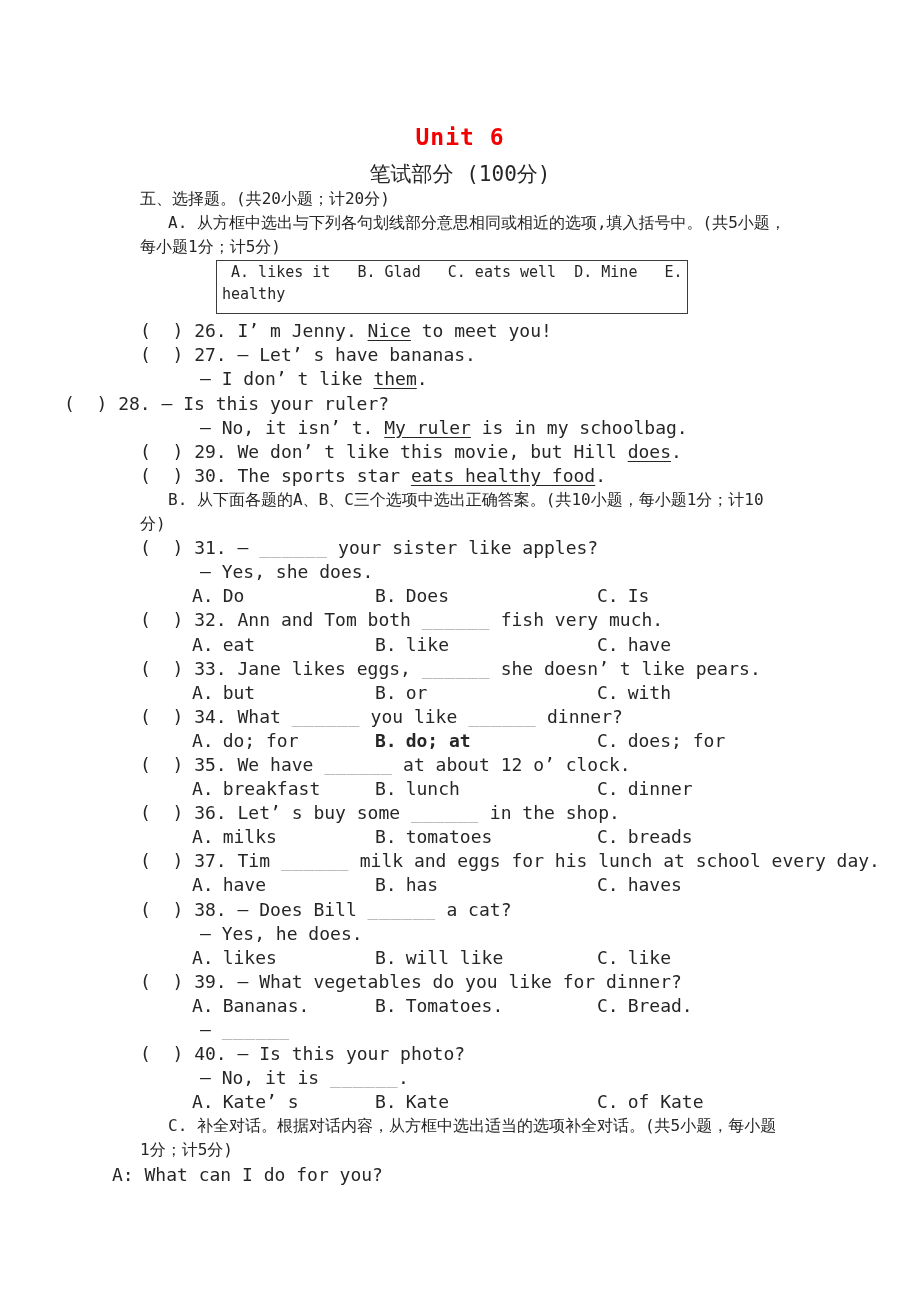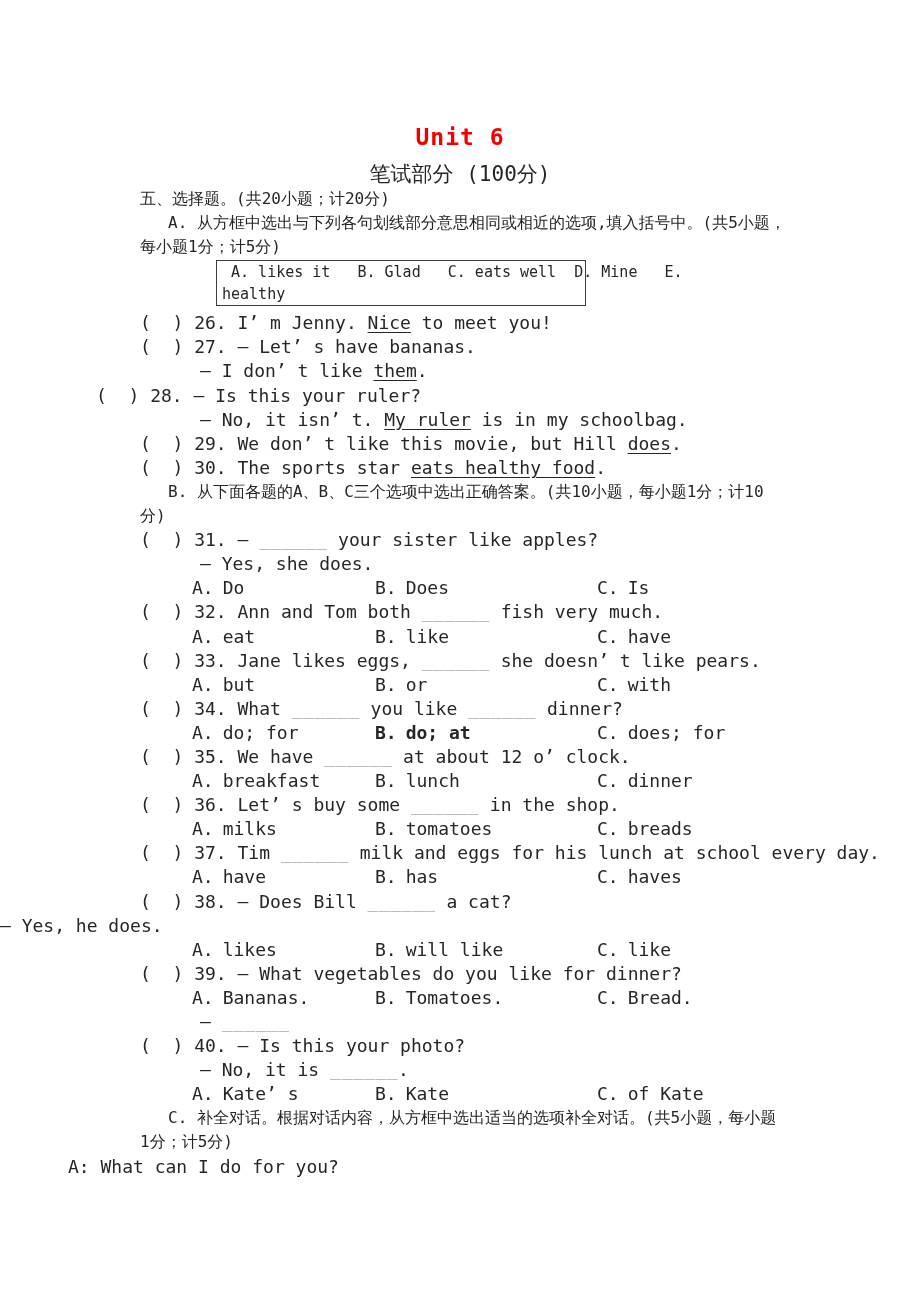--- a/index.html
+++ b/index.html
@@ -37,23 +37,23 @@
   }
   .line.cn{font-size:16px;}
   .line.opts{position:relative;}
   .opt{position:absolute;top:0;white-space:pre;}
   .opt .txt{margin-left:9px;}
   .u{text-decoration:underline;text-underline-offset:3px;}
   .blank{color:var(--blank,#a3a3a3);letter-spacing:0.5px;}
   .box{
     box-sizing:border-box;
     margin:1px 0 5px 216px;
-    width:370px;
+    width:472px;
     border:1px solid #3c3c3c;
-    padding:1px 4px 0 5px;
+    padding:1px 4px 8px 5px;
   }
   .box .bline{
     white-space:pre;
     font-size:15px;
     line-height:21.5px;
     height:21.5px;
   }
 </style>
 </head>
 <body>
@@ -65,21 +65,21 @@
       <div class="line cn" style="padding-left: 140px;"><span class="run">五、选择题。(共20小题；计20分)</span></div>
       <div class="line cn" style="padding-left: 168px;"><span class="run">A. 从方框中选出与下列各句划线部分意思相同或相近的选项,填入括号中。(共5小题，</span></div>
       <div class="line cn" style="padding-left: 140px;"><span class="run">每小题1分；计5分)</span></div>
       <div class="box">
         <div class="bline"> A. likes it   B. Glad   C. eats well  D. Mine   E.</div>
         <div class="bline">healthy</div>
       </div>
       <div class="line" style="padding-left: 140px;"><span class="run">(  ) 26. I’ m Jenny. </span><span class="u">Nice</span><span class="run"> to meet you!</span></div>
       <div class="line" style="padding-left: 140px;"><span class="run">(  ) 27. — Let’ s have bananas.</span></div>
       <div class="line" style="padding-left: 200px;"><span class="run">— I don’ t like </span><span class="u">them</span><span class="run">.</span></div>
-      <div class="line" style="padding-left: 96px;"><span class="run">(  ) 28. — Is this your ruler?</span></div>
+      <div class="line" style="padding-left: 64px;"><span class="run">(  ) 28. — Is this your ruler?</span></div>
       <div class="line" style="padding-left: 200px;"><span class="run">— No, it isn’ t. </span><span class="u">My ruler</span><span class="run"> is in my schoolbag.</span></div>
       <div class="line" style="padding-left: 140px;"><span class="run">(  ) 29. We don’ t like this movie, but Hill </span><span class="u">does</span><span class="run">.</span></div>
       <div class="line" style="padding-left: 140px;"><span class="run">(  ) 30. The sports star </span><span class="u">eats healthy food</span><span class="run">.</span></div>
       <div class="line cn" style="padding-left: 168px;"><span class="run">B. 从下面各题的A、B、C三个选项中选出正确答案。(共10小题，每小题1分；计10</span></div>
       <div class="line cn" style="padding-left: 140px;"><span class="run">分)</span></div>
       <div class="line" style="padding-left: 140px;"><span class="run">(  ) 31. — </span><span class="blank">______</span><span class="run"> your sister like apples?</span></div>
       <div class="line" style="padding-left: 200px;"><span class="run">— Yes, she does.</span></div>
       <div class="line opts"><span class="opt" style="left: 192px;"><span class="lbl">A.</span><span class="txt">Do</span></span><span class="opt" style="left: 375px;"><span class="lbl">B.</span><span class="txt">Does</span></span><span class="opt" style="left: 597px;"><span class="lbl">C.</span><span class="txt">Is</span></span></div>
       <div class="line" style="padding-left: 140px;"><span class="run">(  ) 32. Ann and Tom both </span><span class="blank">______</span><span class="run"> fish very much.</span></div>
       <div class="line opts"><span class="opt" style="left: 192px;"><span class="lbl">A.</span><span class="txt">eat</span></span><span class="opt" style="left: 375px;"><span class="lbl">B.</span><span class="txt">like</span></span><span class="opt" style="left: 597px;"><span class="lbl">C.</span><span class="txt">have</span></span></div>
@@ -87,25 +87,25 @@
       <div class="line opts"><span class="opt" style="left: 192px;"><span class="lbl">A.</span><span class="txt">but</span></span><span class="opt" style="left: 375px;"><span class="lbl">B.</span><span class="txt">or</span></span><span class="opt" style="left: 597px;"><span class="lbl">C.</span><span class="txt">with</span></span></div>
       <div class="line" style="padding-left: 140px;"><span class="run">(  ) 34. What </span><span class="blank">______</span><span class="run"> you like </span><span class="blank">______</span><span class="run"> dinner?</span></div>
       <div class="line opts"><span class="opt" style="left: 192px;"><span class="lbl">A.</span><span class="txt">do; for</span></span><span class="opt" style="left: 375px; font-weight: bold;"><span class="lbl">B.</span><span class="txt">do; at</span></span><span class="opt" style="left: 597px;"><span class="lbl">C.</span><span class="txt">does; for</span></span></div>
       <div class="line" style="padding-left: 140px;"><span class="run">(  ) 35. We have </span><span class="blank">______</span><span class="run"> at about 12 o’ clock.</span></div>
       <div class="line opts"><span class="opt" style="left: 192px;"><span class="lbl">A.</span><span class="txt">breakfast</span></span><span class="opt" style="left: 375px;"><span class="lbl">B.</span><span class="txt">lunch</span></span><span class="opt" style="left: 597px;"><span class="lbl">C.</span><span class="txt">dinner</span></span></div>
       <div class="line" style="padding-left: 140px;"><span class="run">(  ) 36. Let’ s buy some </span><span class="blank">______</span><span class="run"> in the shop.</span></div>
       <div class="line opts"><span class="opt" style="left: 192px;"><span class="lbl">A.</span><span class="txt">milks</span></span><span class="opt" style="left: 375px;"><span class="lbl">B.</span><span class="txt">tomatoes</span></span><span class="opt" style="left: 597px;"><span class="lbl">C.</span><span class="txt">breads</span></span></div>
       <div class="line" style="padding-left: 140px;"><span class="run">(  ) 37. Tim </span><span class="blank">______</span><span class="run"> milk and eggs for his lunch at school every day.</span></div>
       <div class="line opts"><span class="opt" style="left: 192px;"><span class="lbl">A.</span><span class="txt">have</span></span><span class="opt" style="left: 375px;"><span class="lbl">B.</span><span class="txt">has</span></span><span class="opt" style="left: 597px;"><span class="lbl">C.</span><span class="txt">haves</span></span></div>
       <div class="line" style="padding-left: 140px;"><span class="run">(  ) 38. — Does Bill </span><span class="blank">______</span><span class="run"> a cat?</span></div>
-      <div class="line" style=""><span class="run">— Yes, he does.</span></div>
+      <div class="line" style="padding-left: 200px;"><span class="run">— Yes, he does.</span></div>
       <div class="line opts"><span class="opt" style="left: 192px;"><span class="lbl">A.</span><span class="txt">likes</span></span><span class="opt" style="left: 375px;"><span class="lbl">B.</span><span class="txt">will like</span></span><span class="opt" style="left: 597px;"><span class="lbl">C.</span><span class="txt">like</span></span></div>
       <div class="line" style="padding-left: 140px;"><span class="run">(  ) 39. — What vegetables do you like for dinner?</span></div>
       <div class="line opts"><span class="opt" style="left: 192px;"><span class="lbl">A.</span><span class="txt">Bananas.</span></span><span class="opt" style="left: 375px;"><span class="lbl">B.</span><span class="txt">Tomatoes.</span></span><span class="opt" style="left: 597px;"><span class="lbl">C.</span><span class="txt">Bread.</span></span></div>
       <div class="line" style="padding-left: 200px;"><span class="run">— </span><span class="blank">______</span></div>
       <div class="line" style="padding-left: 140px;"><span class="run">(  ) 40. — Is this your photo?</span></div>
       <div class="line" style="padding-left: 200px;"><span class="run">— No, it is </span><span class="blank">______</span><span class="run">.</span></div>
       <div class="line opts"><span class="opt" style="left: 192px;"><span class="lbl">A.</span><span class="txt">Kate’ s</span></span><span class="opt" style="left: 375px;"><span class="lbl">B.</span><span class="txt">Kate</span></span><span class="opt" style="left: 597px;"><span class="lbl">C.</span><span class="txt">of Kate</span></span></div>
       <div class="line cn" style="padding-left: 168px;"><span class="run">C. 补全对话。根据对话内容，从方框中选出适当的选项补全对话。(共5小题，每小题</span></div>
       <div class="line cn" style="padding-left: 140px;"><span class="run">1分；计5分)</span></div>
-      <div class="line" style="padding-left: 68px;"><span class="run">A: What can I do for you?</span></div>
+      <div class="line" style="padding-left: 112px;"><span class="run">A: What can I do for you?</span></div>
     </div>
 </div>
 
 </body></html>

